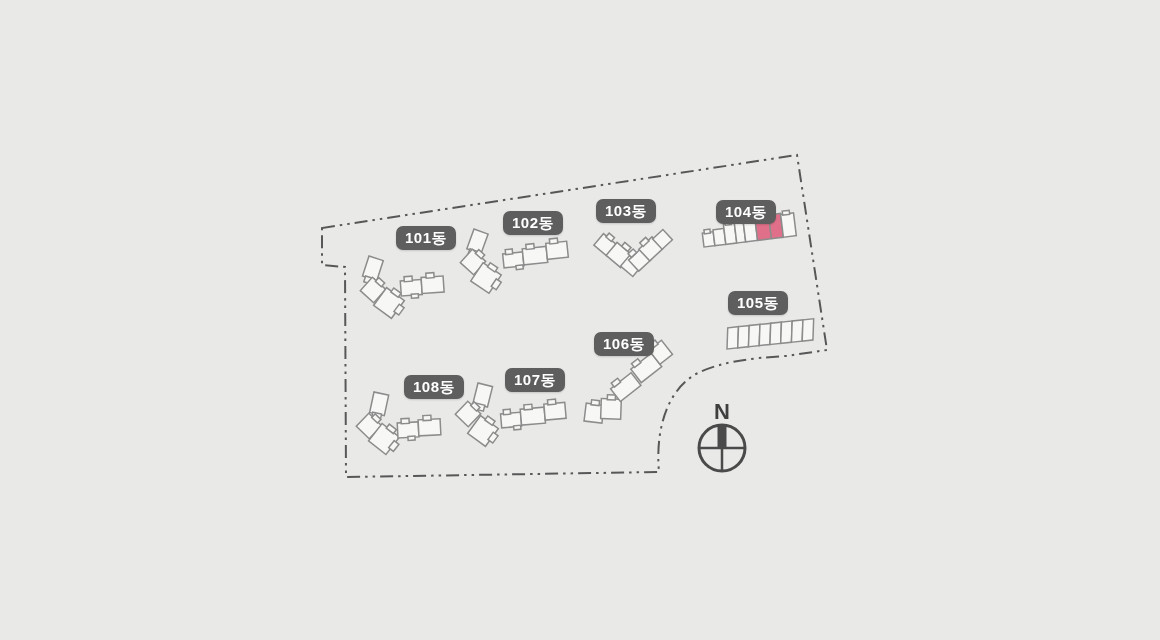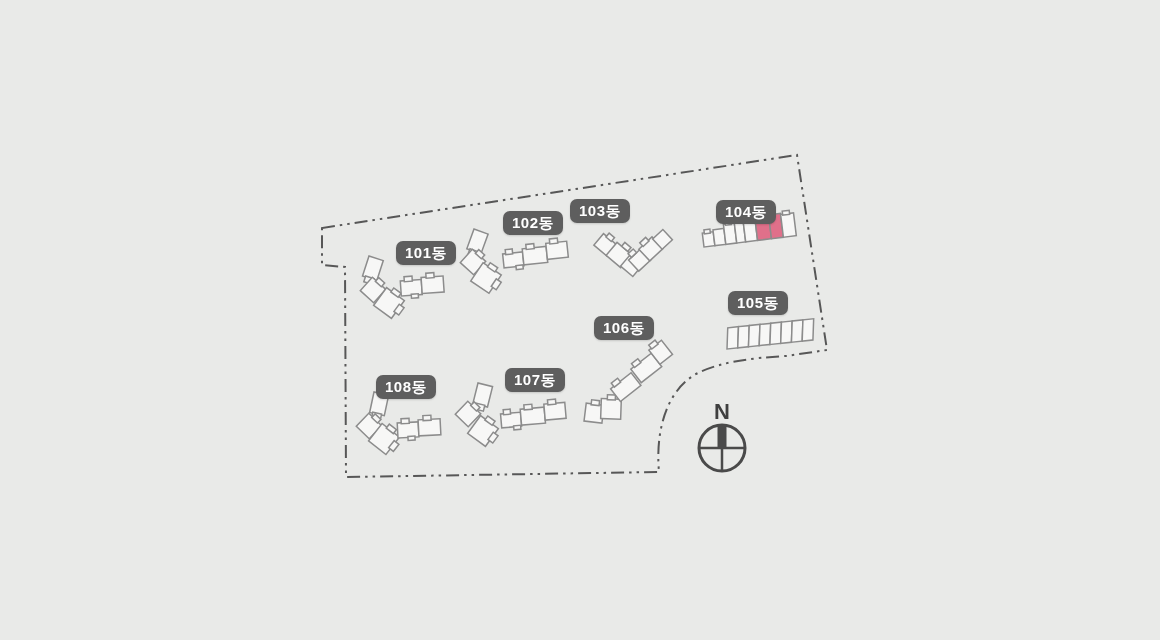--- a/index.html
+++ b/index.html
@@ -251,22 +251,22 @@
 
     <g transform="translate(722,448)">
       <circle class="cmp-ring" r="23"></circle>
       <line class="cmp-line" x1="-23" y1="0" x2="23" y2="0"></line>
       <line class="cmp-line" x1="0" y1="0" x2="0" y2="23"></line>
       <rect class="cmp-needle" x="-4.5" y="-23" width="9" height="23"></rect>
       <text class="cmp-n" x="0" y="-29" text-anchor="middle">N</text>
     </g>
   </svg>
 
-  <div class="badge" style="left:396px; top:241px">101동</div>
+  <div class="badge" style="left:396px; top:226px">101동</div>
   <div class="badge" style="left:503px; top:211px">102동</div>
-  <div class="badge" style="left:570px; top:199px">103동</div>
+  <div class="badge" style="left:596px; top:199px">103동</div>
   <div class="badge" style="left:716px; top:200px">104동</div>
   <div class="badge" style="left:728px; top:291px">105동</div>
-  <div class="badge" style="left:594px; top:316px">106동</div>
+  <div class="badge" style="left:594px; top:332px">106동</div>
   <div class="badge" style="left:505px; top:368px">107동</div>
-  <div class="badge" style="left:376px; top:375px">108동</div>
+  <div class="badge" style="left:404px; top:375px">108동</div>
 
 </div>
 
 </body></html>

